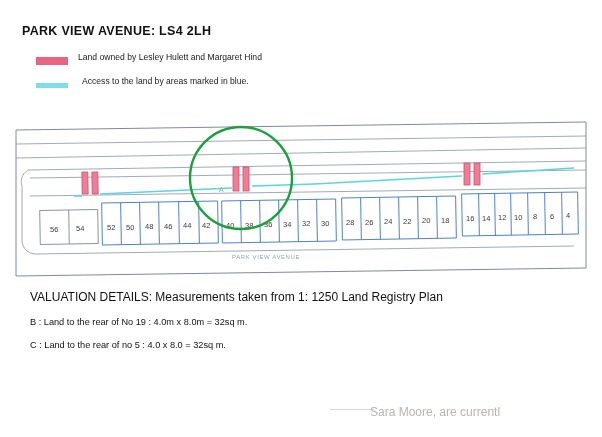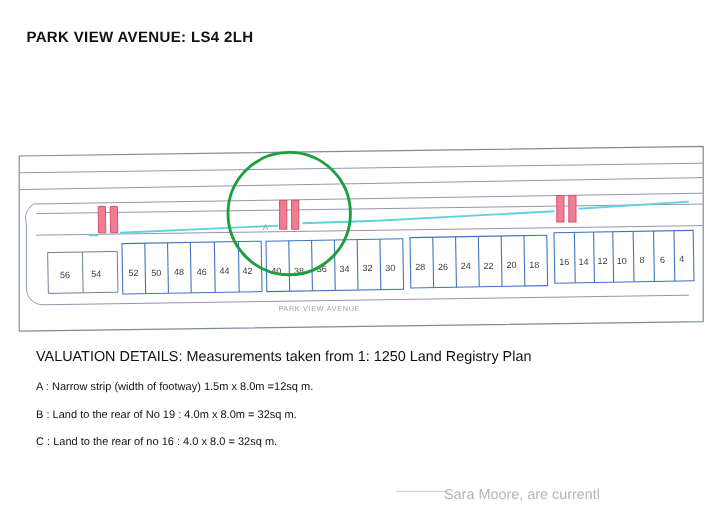--- a/index.html
+++ b/index.html
@@ -108,20 +108,30 @@
     background: #d8d4cf;
   }
 </style>
 </head>
 <body>
 
 <div class="page">
 
   <div class="title">PARK VIEW AVENUE: LS4 2LH</div>
 
+  <div class="legend">
+    <div class="legend-row">
+      <span class="swatch pink"></span>
+      <span class="legend-text">Land owned by Lesley Hulett and Margaret Hind</span>
+    </div>
+    <div class="legend-row">
+      <span class="swatch cyan"></span>
+      <span class="legend-text indent">Access to the land by areas marked in blue.</span>
+    </div>
+  </div>
 
   <div class="map-wrap">
     <svg class="map-svg" width="574" height="168" viewBox="0 0 574 168" xmlns="http://www.w3.org/2000/svg">
 
       <g>
         <path d="M2,12 L572,4 L572,150 L2,158 Z" fill="#ffffff" stroke="#7d8aa0" stroke-width="1"></path>
       </g>
 
       <g stroke="#8b93a8" fill="none" stroke-width="0.8">
         <path d="M2,26 L572,18"></path>
@@ -234,21 +244,20 @@
       <text x="218" y="141" font-family="Liberation Sans, sans-serif" font-size="6" letter-spacing="0.6" fill="#9aa2b2">PARK VIEW AVENUE</text>
 
       <text x="205" y="74" font-family="Liberation Sans, sans-serif" font-size="7" fill="#9aa2b2">A</text>
 
       <circle cx="227" cy="60" r="51" fill="none" stroke="#1f9e3e" stroke-width="2.4"></circle>
     </svg>
   </div>
 
   <div class="valuation">
     <div class="val-head">VALUATION DETAILS:  Measurements taken from 1: 1250 Land Registry Plan</div>
-    <div class="val-line">A : Narrow strip (width of footway) 1.5m x 8.0m =12sq m.</div>
     <div class="val-line">B : Land to the rear of No 19 : 4.0m x 8.0m = 32sq m.</div>
-    <div class="val-line">C : Land to the rear of no 16 : 4.0 x 8.0 = 32sq m.</div>
+    <div class="val-line">C : Land to the rear of no 5 : 4.0 x 8.0 = 32sq m.</div>
   </div>
 
   <div class="faded-left"></div>
   <div class="faded">Sara Moore, are currentl</div>
 
 </div>
 
 </body></html>

